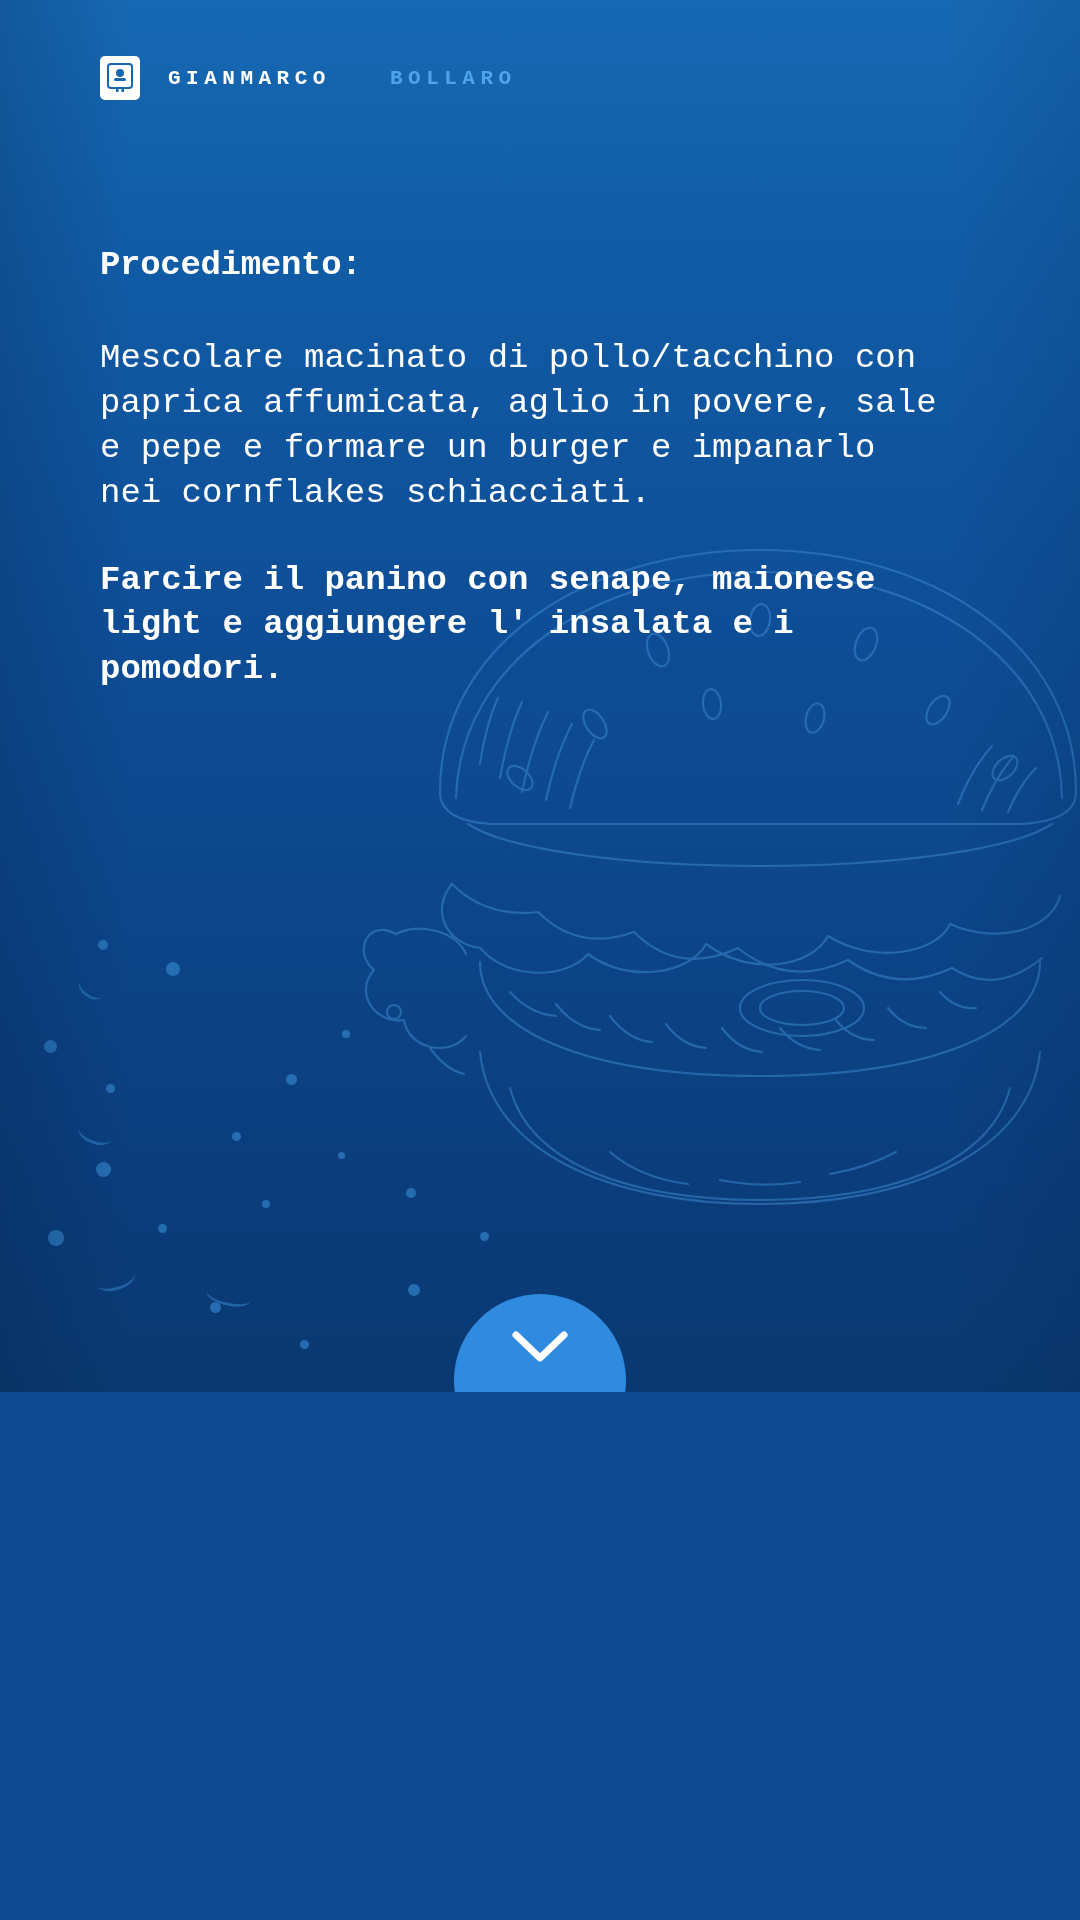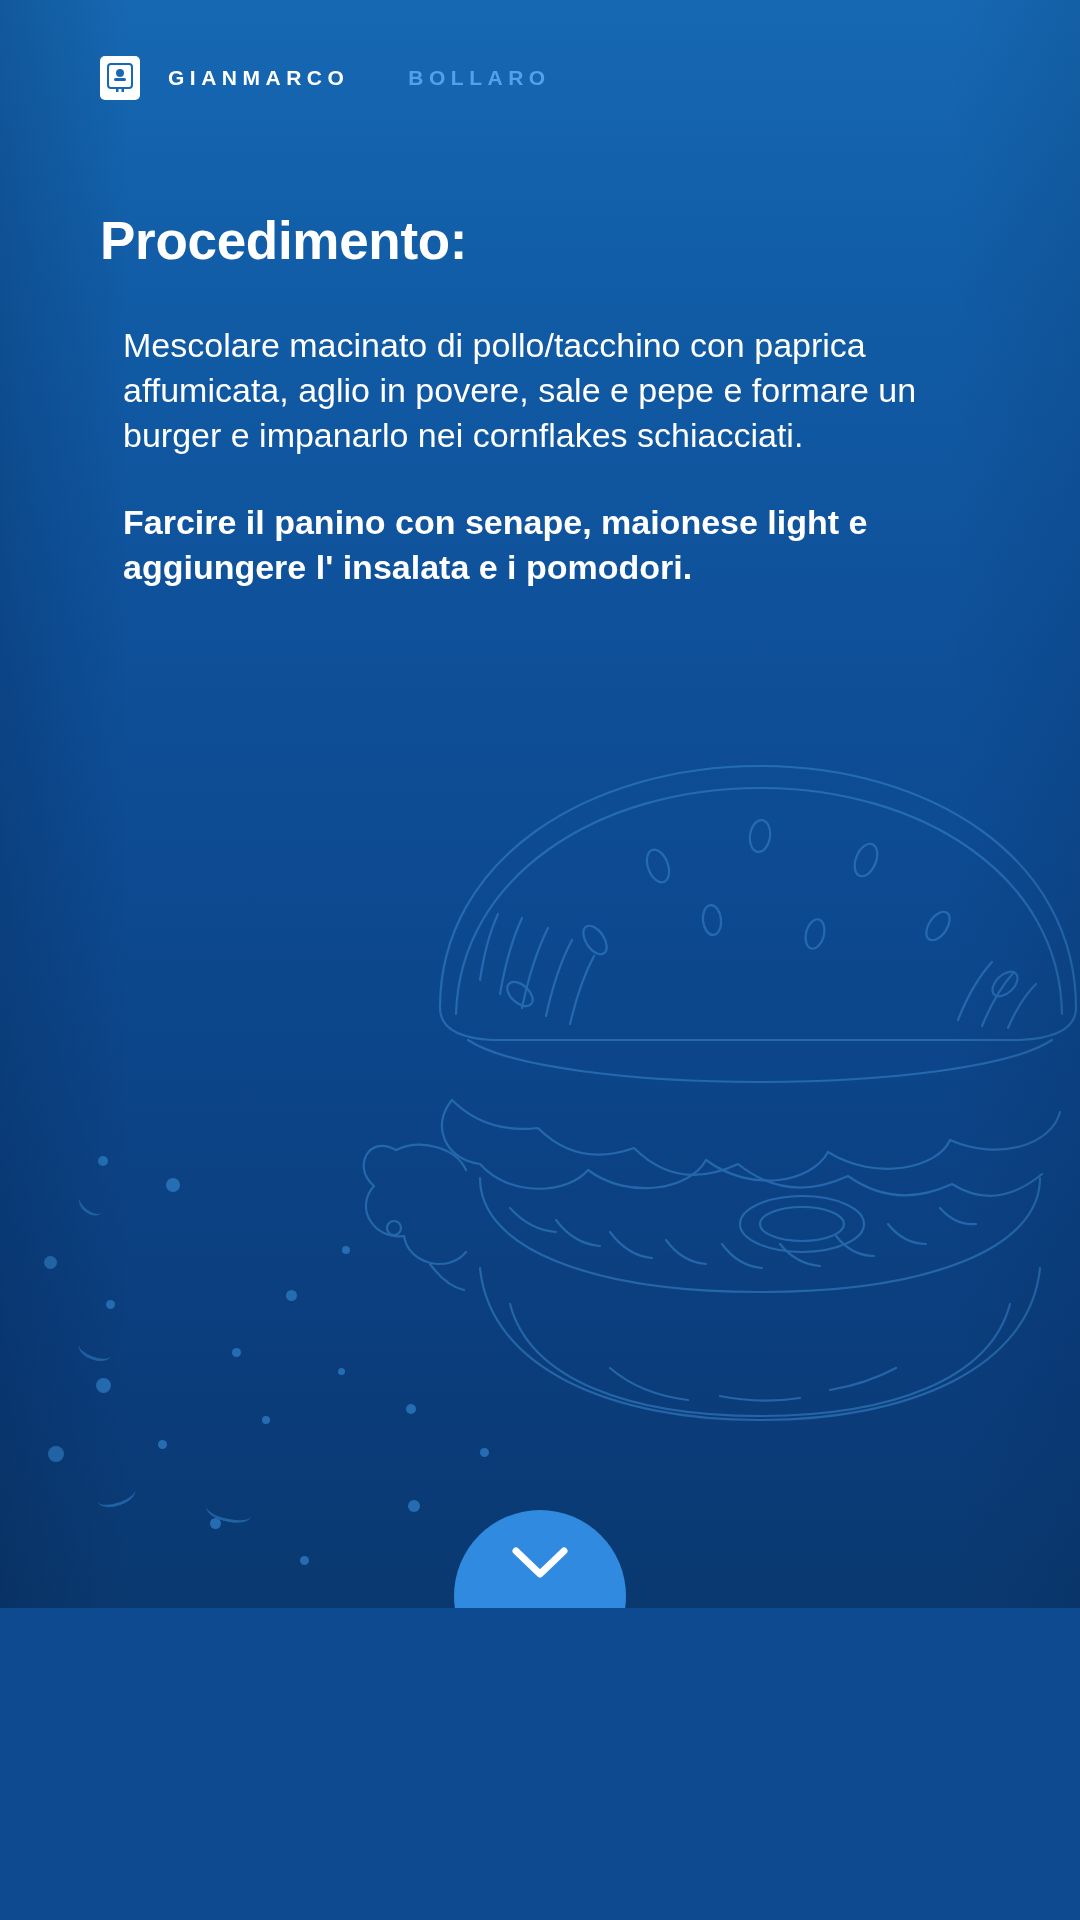--- a/index.html
+++ b/index.html
@@ -11,23 +11,24 @@
   }
 
   body {
     font-family: "Liberation Sans", sans-serif;
     background: #0d4a8f;
   }
 
   .screen {
     position: relative;
     width: 1080px;
-    height: 1608px;
+    height: 1392px;
     background: linear-gradient(180deg, #1668b3 0%, #115ca6 18%, #0e4f98 42%, #0c4589 66%, #0b3d7c 85%, #0a3970 100%);
     overflow: hidden;
+    font-family: Liberation Mono, monospace;
   }
 
   
   .screen::before {
     content: "";
     position: absolute;
     inset: 0;
     background: linear-gradient(90deg, rgba(0,20,50,0.18) 0%, rgba(0,20,50,0.0) 12%, rgba(0,20,50,0.0) 88%, rgba(0,20,50,0.10) 100%);
     pointer-events: none;
     z-index: 3;
@@ -71,34 +72,34 @@
   .content {
     position: absolute;
     top: 210px;
     left: 100px;
     width: 860px;
     z-index: 6;
   }
 
   .section-title {
     color: #ffffff;
-    font-size: 53px;
+    font-size: 34px;
     font-weight: 700;
     letter-spacing: -0.3px;
     margin-bottom: 52px;
+    margin-top: 36px;
   }
 
   .para {
     font-size: 34px;
     line-height: 1.32;
     font-weight: 400;
     color: #ffffff;
     margin-bottom: 42px;
     max-width: 845px;
-    margin-left: 23px;
   }
 
   .para.accent {
     color: #3d95e8;
     font-weight: 700;
   }
 
   .para.bold {
     color: #ffffff;
     font-weight: 700;

